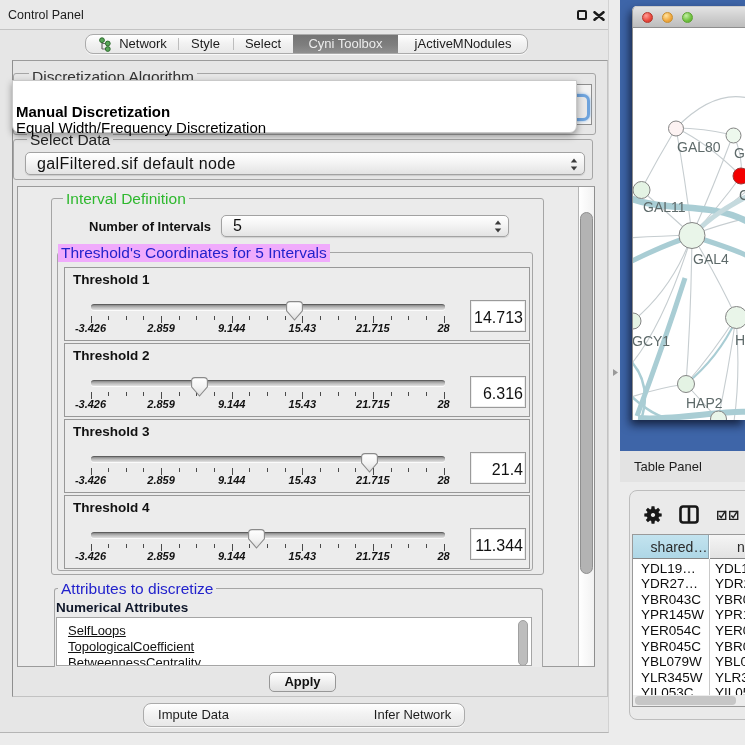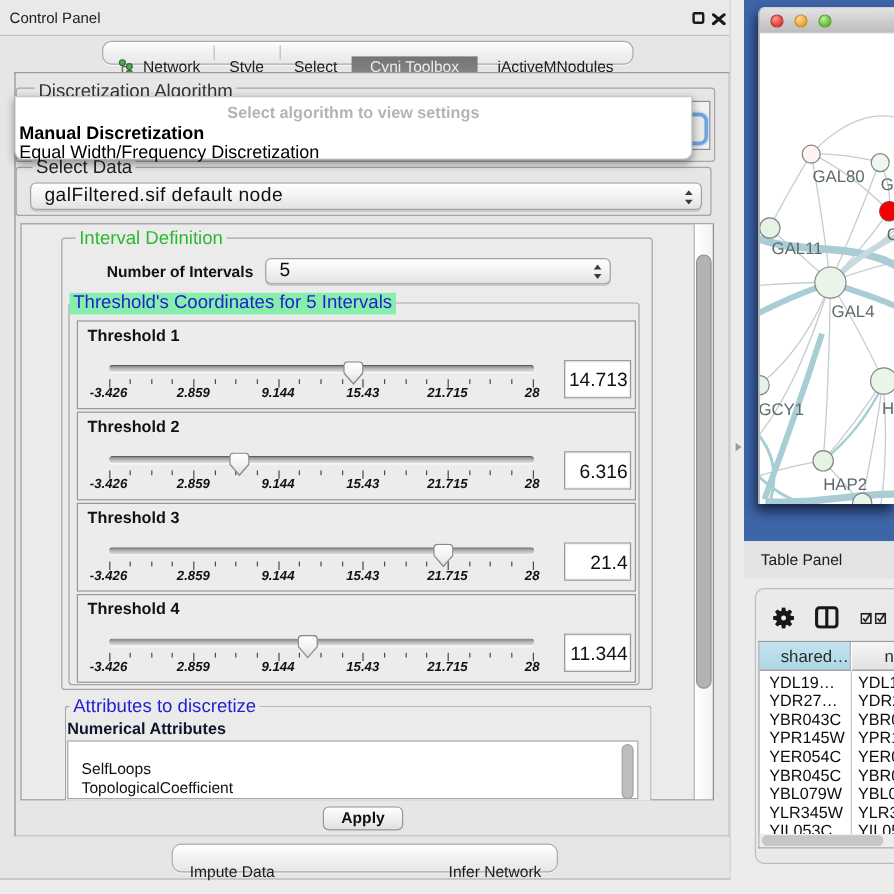--- a/index.html
+++ b/index.html
@@ -9,21 +9,21 @@
 #cp { position:absolute; left:0; top:0; width:609px; height:733px; background:#e6e6e6;
       border-right:1px solid #d2d2d2; border-bottom:1px solid #b5b5b5;}
 #cptitle { position:absolute; left:0; top:0; width:100%; height:30px; background:#e9e9e9;
            border-bottom:1px solid #c3c3c3; }
 #cptitle span { position:absolute; left:8px; top:8px; font-size:12.5px; color:#1d1d1d; }
 #fl { position:absolute; left:577px; top:10px; width:10px; height:10px; border:2px solid #1a1a1a; border-radius:2px;}
 
 
 .tabbar { position:absolute; height:20px; background:linear-gradient(#ffffff,#f2f2f2 45%,#e8e8e8);
           border:1px solid #ababab; border-radius:8px; box-shadow:0 1px 0 rgba(255,255,255,.7);}
-.tabbar .seg { position:absolute; top:12px; height:18px; font-size:13px; color:#1c1c1c;
+.tabbar .seg { position:absolute; top:0; height:18px; font-size:13px; color:#1c1c1c;
                text-align:center; line-height:18px; }
 .tabbar .div { position:absolute; top:3px; width:1px; height:12px; background:#bdbdbd; }
 .tabbar .sel { background:linear-gradient(#747474,#7e7e7e 55%,#8f8f8f); color:#ececec; }
 
 
 #content { position:absolute; left:12px; top:60px; width:596px; height:637px;
            border:1px solid #c2c2c2; border-left:1px solid #8f8f8f; border-top:1px solid #9b9b9b; background:#e6e6e6;}
 
 
 .group { position:absolute; border:1px solid #a5a5a5; border-radius:3px; }
@@ -61,21 +61,21 @@
 .ticklab { position:absolute; width:70px; text-align:center; font-size:11px; font-weight:bold; color:#111;font-style:italic;}
 .thumb { position:absolute; }
 .valbox { position:absolute; left:470px; width:56px; height:32px; background:#ffffff;
           border:1px solid #9a9a9a; box-shadow:inset 0 0 0 1px #ededed; font-size:16px; color:#111;
           text-align:right; line-height:34px; padding-right:2px; }
 
 
 #attlist { position:absolute; left:56px; top:617px; width:476px; height:49px; background:#ffffff;
            border:1px solid #a5a5a5; overflow:hidden; font-size:13px; color:#111; }
 #attlist div { padding-left:11px; height:16px; line-height:16px; }
-#attlist { padding-top:15px; }
+#attlist { padding-top:5px;text-decoration:underline; }
 #attsb { position:absolute; left:518px; top:620px; width:10px; height:46px; border-radius:5px;
          background:#bdbdbd; border:1px solid #a0a0a0;}
 
 
 #apply { position:absolute; left:269px; top:672px; width:67px; height:20px; border-radius:5px;
          border:1px solid #979797; background:linear-gradient(#ffffff,#f1f1f1 45%,#e0e0e0);
          font-size:13px; font-weight:600; color:#111; text-align:center; line-height:18px;}
 
 
 #netframe { position:absolute; left:620px; top:0; width:125px; height:451px; background:#3e65a8; }
@@ -132,38 +132,37 @@
 <div class="abs" style="left:27px;top:131px;font-size:15.5px;color:#222;background:#e6e6e6;padding:0 3px;z-index:2">Select Data</div>
 
 <div class="combo" style="left:25px;top:152px;width:560px;height:23px">
   <span class="ctext" style="font-size:16px;left:11px">galFiltered.sif default node</span>
   <svg class="carr" width="8" height="13" viewBox="0 0 8 13" style="right:6px;top:5px">
     <path d="M4,0.5 L7.2,4.6 L0.8,4.6 Z" fill="#3b3b3b"></path>
     <path d="M4,12.5 L7.2,8.4 L0.8,8.4 Z" fill="#3b3b3b"></path>
   </svg>
 </div>
 <div id="popup">
-  <div class="prompt">Select algorithm to view settings</div>
   <div class="it1">Manual Discretization</div>
   <div class="it2">Equal Width/Frequency Discretization</div>
 </div>
 <div id="scrollpane"></div>
 <div class="group" style="left:51px;top:198px;width:493px;height:377px;background:#ebebeb"></div>
 <div class="abs" style="left:63px;top:190px;font-size:15.5px;color:#2eb82e;background:#ebebeb;padding:0 3px;z-index:2">Interval Definition</div>
 <div class="abs" style="left:89px;top:219px;font-size:13px;font-weight:bold;color:#111;z-index:2">Number of Intervals</div>
 
 <div class="combo" style="left:221px;top:215px;width:288px;height:22px">
   <span class="ctext" style="font-size:16px;left:11px">5</span>
   <svg class="carr" width="8" height="13" viewBox="0 0 8 13" style="right:6px;top:4px">
     <path d="M4,0.5 L7.2,4.6 L0.8,4.6 Z" fill="#3b3b3b"></path>
     <path d="M4,12.5 L7.2,8.4 L0.8,8.4 Z" fill="#3b3b3b"></path>
   </svg>
 </div>
 <div class="group" style="left:57px;top:252px;width:476px;height:319px;background:#ebebeb"></div>
-<div class="abs" style="left:58px;top:244px;font-size:15.5px;color:#2222cc;background:#86efac;padding:0 3px;z-index:2">Threshold's Coordinates for 5 Intervals</div>
+<div class="abs" style="left:58px;top:244px;font-size:15.5px;color:#2222cc;background:#f0abfc;padding:0 3px;z-index:2">Threshold's Coordinates for 5 Intervals</div>
 
 <div class="tpanel" style="top:267px">
   <div class="ttitle">Threshold 1</div>
 </div>
 <div class="track" style="top:304px"></div>
 <div class="tick" style="left:90.5px;top:316px;height:7px"></div>
     <div class="tick" style="left:108.2px;top:316px;height:4px"></div>
     <div class="tick" style="left:125.8px;top:316px;height:4px"></div>
     <div class="tick" style="left:143.4px;top:316px;height:4px"></div>
     <div class="tick" style="left:161.1px;top:316px;height:7px"></div>

